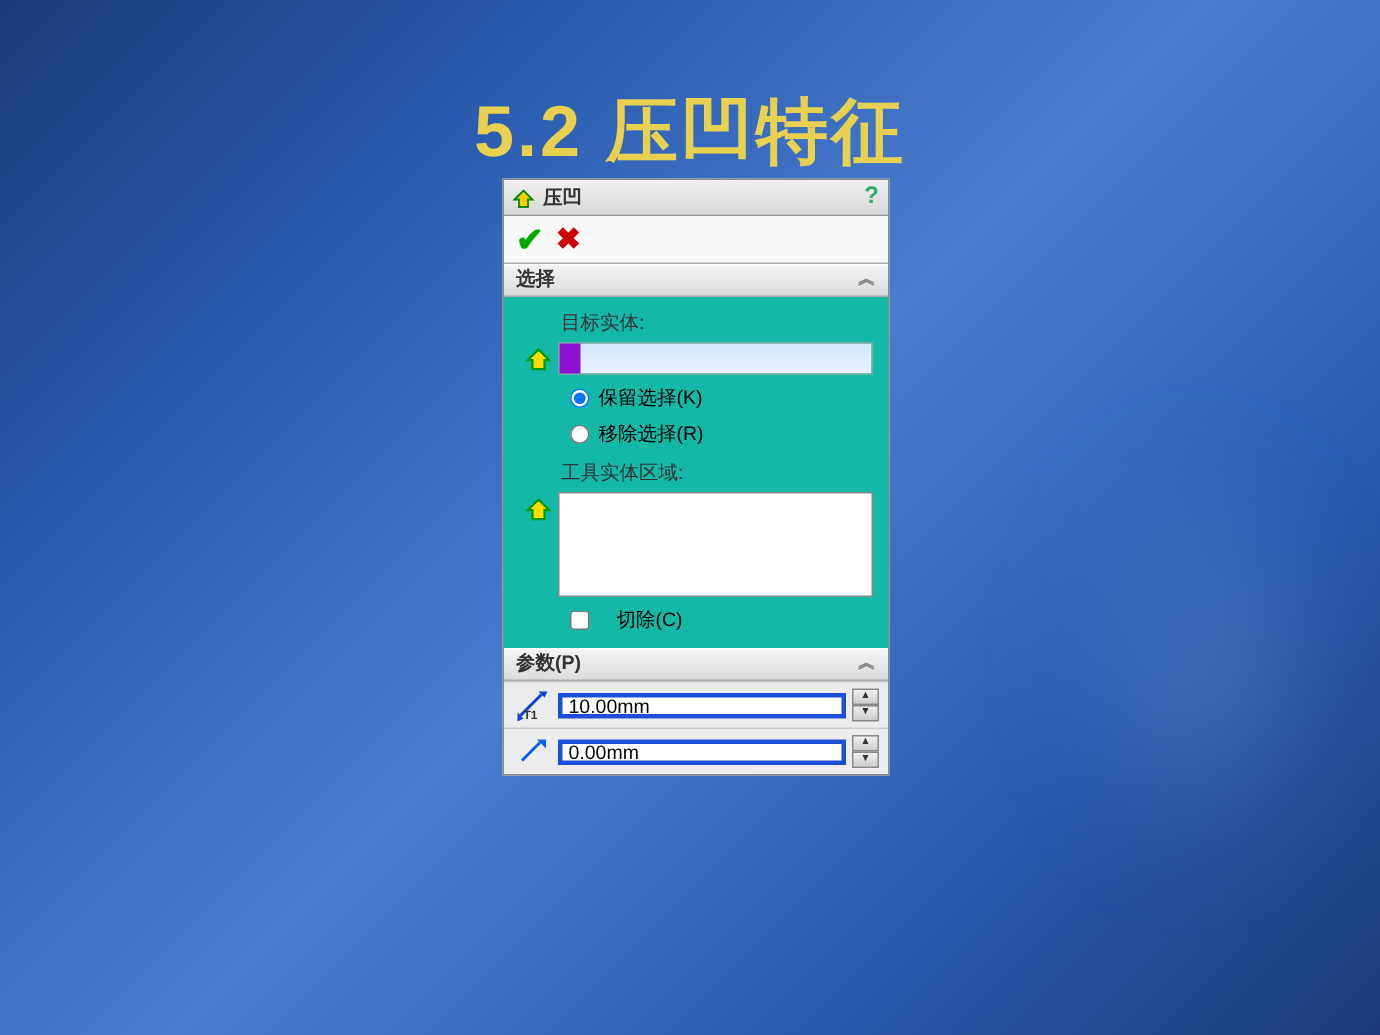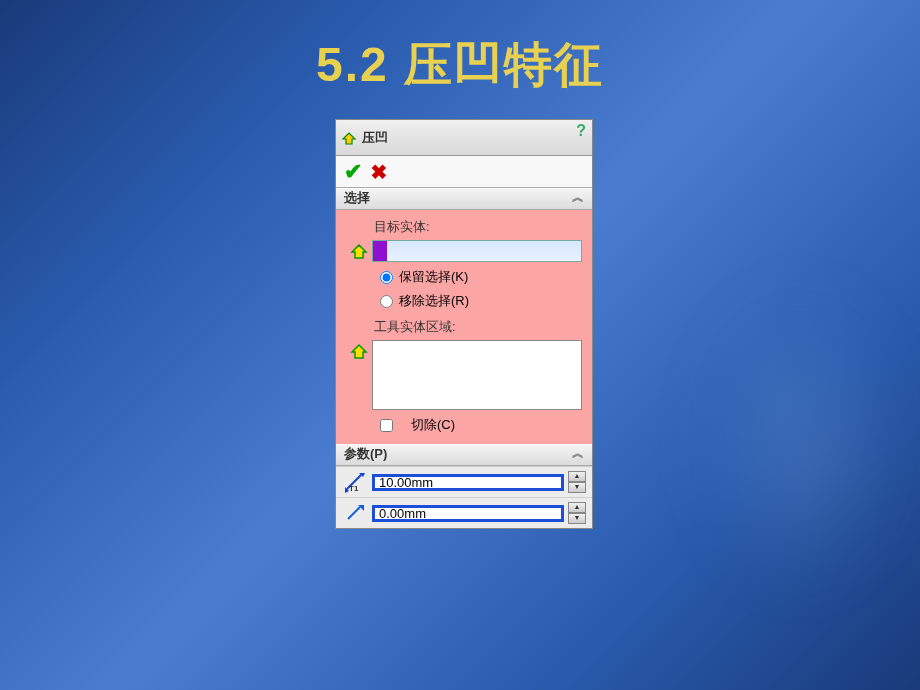--- a/index.html
+++ b/index.html
@@ -15,39 +15,39 @@
       position: absolute;
       right: 20px;
       bottom: 100px;
       width: 200px;
       height: 300px;
       background: radial-gradient(ellipse, rgba(100,140,200,0.4) 0%, transparent 70%);
       filter: blur(30px);
     }
     .slide-title {
       position: absolute;
-      top: 33px;
+      top: 56px;
       left: 50%;
       transform: translateX(-50%);
       font-size: 48px;
       font-weight: bold;
       color: #e8d050;
       letter-spacing: 2px;
     }
     .panel {
       position: absolute;
       top: 119px;
       left: 335px;
       width: 258px;
       background: #ececec;
       border: 1px solid #888;
       font-size: 13px;
     }
     .panel-titlebar {
-      height: 36px;
+      height: 24px;
       background: linear-gradient(to bottom, #f0f0f0, #d8d8d8);
       border-bottom: 1px solid #999;
       display: flex;
       align-items: center;
       padding: 0 4px;
       position: relative;
     }
     .indent-icon {
       width: 18px; height: 18px;
       display: inline-flex; align-items: center; justify-content: center;
@@ -79,21 +79,21 @@
       padding: 0 8px;
       font-weight: bold;
       color: #333;
       cursor: pointer;
     }
     .section-header .collapse {
       color: #888;
       font-size: 12px;
     }
     .section-body {
-      background: #fca5a5;
+      background: #14b8a6;
       padding: 8px 10px 10px 10px;
     }
     .field-label { color: #333; margin-bottom: 4px; margin-left: 28px; }
     .row { display: flex; align-items: center; margin-bottom: 6px; }
     .row-icon { width: 26px; display: flex; justify-content: center; }
     .target-input {
       flex: 1;
       height: 22px;
       background: linear-gradient(to bottom, #d4e8ff, #e8f2ff);
       border: 1px solid #7a9;

